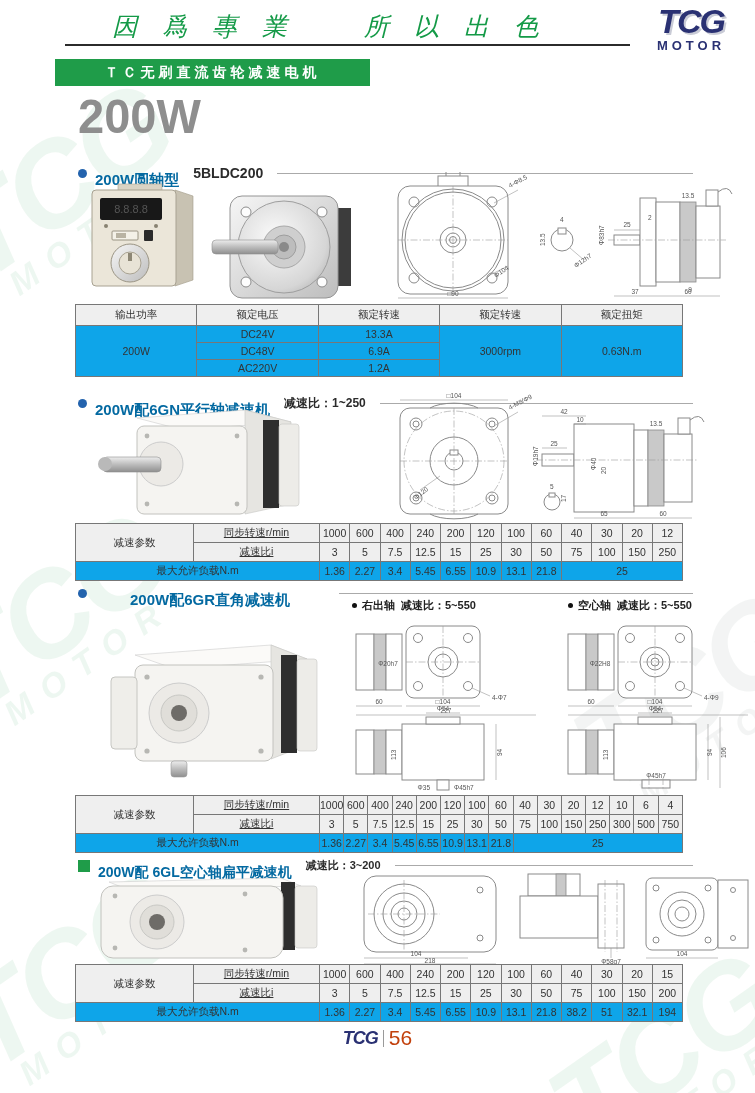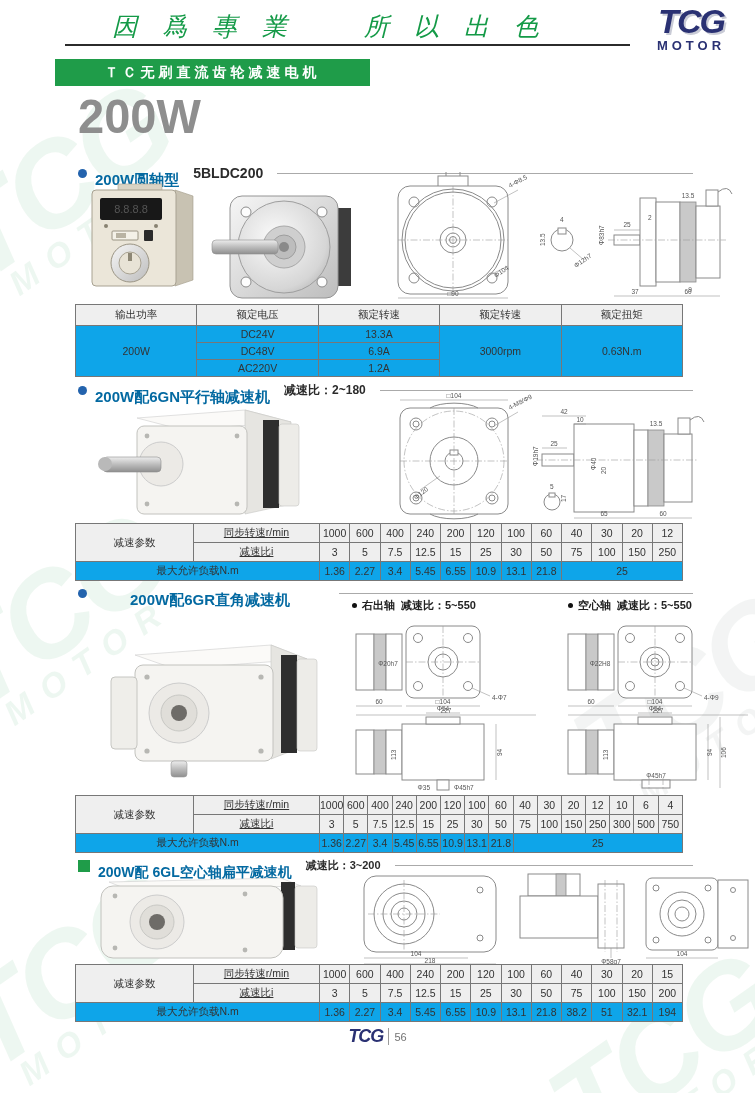--- a/index.html
+++ b/index.html
@@ -59,21 +59,21 @@
   .ln { stroke:#8a8a8a; fill:none; stroke-width:1; }
   .lnf { stroke:#8a8a8a; fill:#fff; stroke-width:1; }
   .cl { stroke:#9a9a9a; stroke-width:.6; stroke-dasharray:7 2 1.5 2; fill:none; }
   .dim { stroke:#999; stroke-width:.6; fill:none; }
   .hatch { fill:#c9c9c9; stroke:#8a8a8a; stroke-width:.8; }
   .dt { font-size:6.5px; }
 
   .footer { position:absolute; top:1026px; left:0; width:755px; display:flex; justify-content:center; align-items:center; }
   .footer .tcg { color:#2a3173; font-weight:900; font-style:italic; font-size:18px; letter-spacing:-1px; }
   .footer .bar { width:1px; height:17px; background:#9a9a9a; margin:0 5px; }
-  .footer .pg { color:#737373; font-size:11px; }
+  .footer .pg { color:#c2410c; font-size:21px; }
 </style>
 </head>
 <body>
 
 <div class="page">
 
   <div class="wm wm-green" style="left:-55px; top:130px;">
     <div class="big">TCG</div>
       <div class="sub">MOTOR</div>
   </div>
@@ -232,24 +232,24 @@
       <td>DC48V</td>
       <td>6.9A</td>
     </tr>
     <tr>
       <td>AC220V</td>
       <td>1.2A</td>
     </tr>
   </tbody>
     </table>
 
-  <div class="sec-head" style="top:373px; width:615px;">
+  <div class="sec-head" style="top:386px; width:615px;">
     <span class="dot"></span>
     <span class="sec-title">200W配6GN平行轴减速机</span>
-    <span class="sec-sub">减速比：2~180</span>
+    <span class="sec-sub">减速比：1~250</span>
     <span class="sec-line" style="flex:1;"></span>
   </div>
 
   <div class="photo" style="top:398px; left:95px;">
     <svg width="250" height="122" viewBox="0 0 250 122">
       <polygon points="42,20 150,12 196,24 88,32" fill="#fbfaf8" stroke="#ccc" stroke-width=".6"></polygon>
       <polygon points="150,12 196,24 196,106 150,116" fill="#e6e5e1" stroke="#c6c6c2" stroke-width=".6"></polygon>
       <rect x="168" y="22" width="16" height="88" fill="#2e2e2e"></rect>
       <rect x="184" y="26" width="20" height="82" rx="3" fill="#edece8" stroke="#c6c6c2" stroke-width=".6"></rect>
       <rect x="42" y="28" width="110" height="88" rx="7" fill="#f5f4f1" stroke="#c2c2be"></rect>

